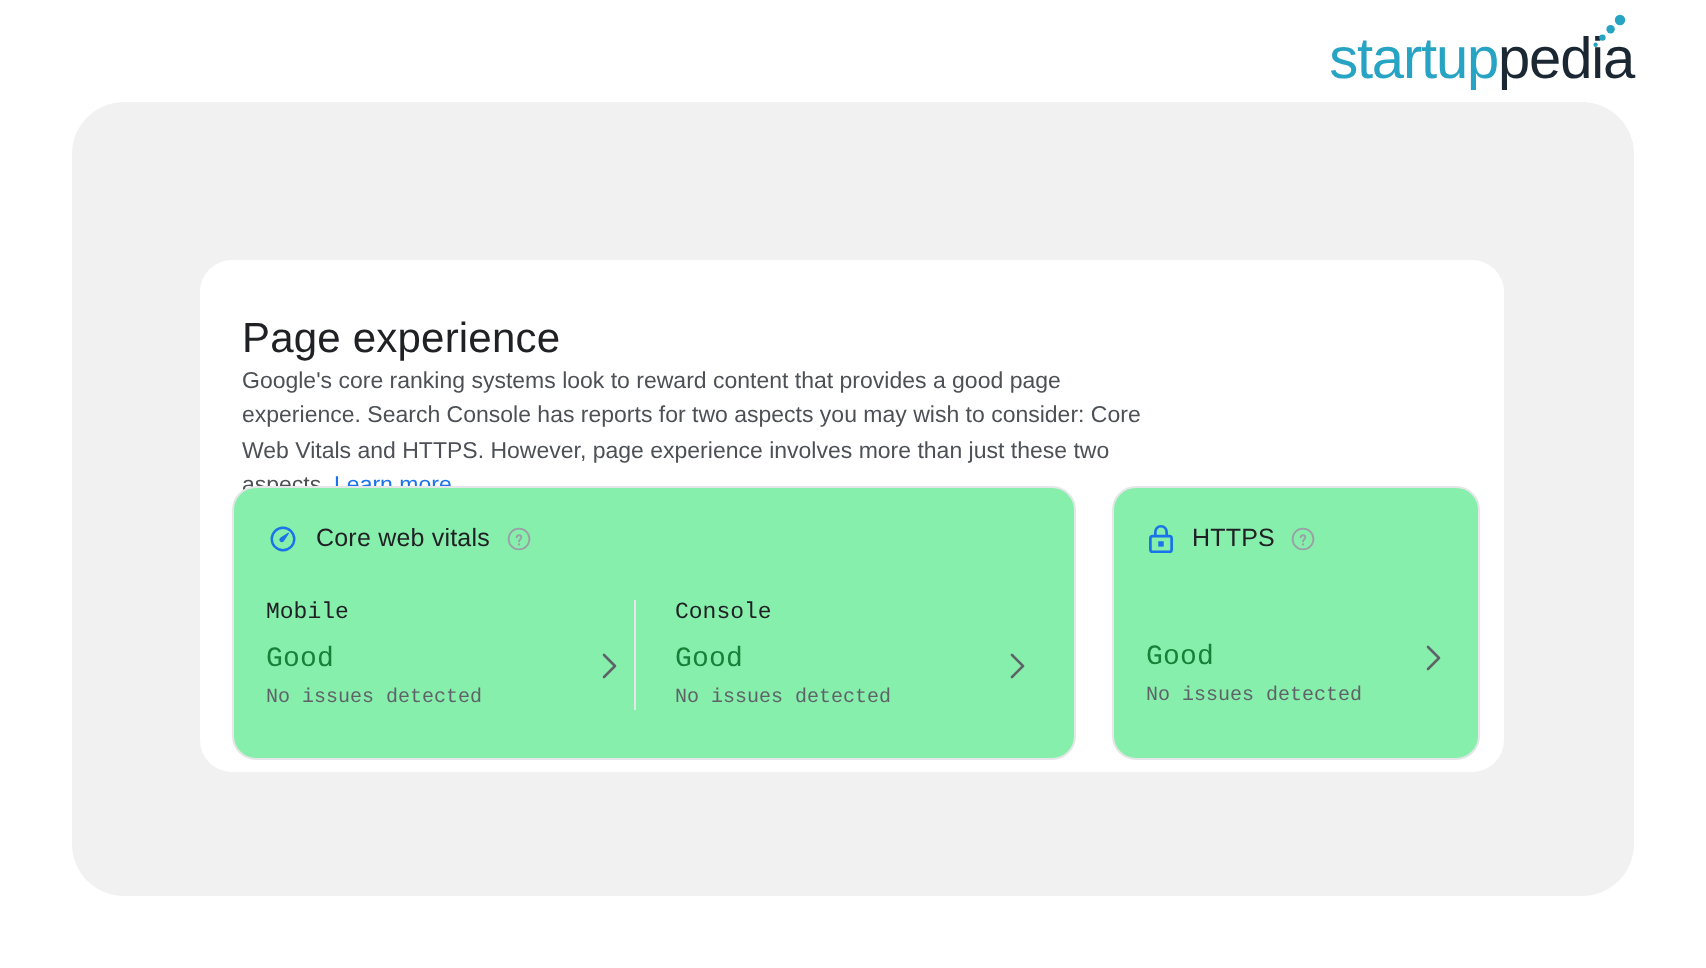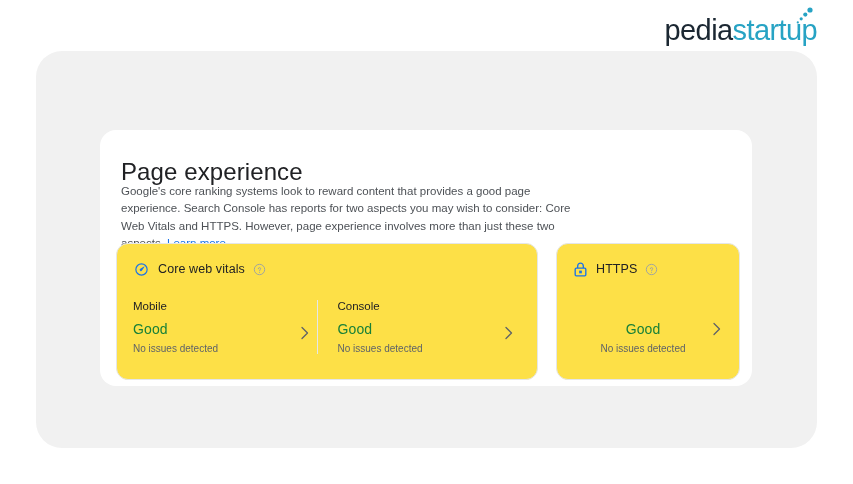--- a/index.html
+++ b/index.html
@@ -50,21 +50,21 @@
     position: absolute;
     left: 100px; top: 130px;
     width: 652px; height: 256px;
     background: #ffffff;
     border-radius: 16px;
   }
 
   #page-title {
     position: absolute;
     left: 21px; top: 10px;
-    font-size: 24px;
+    font-size: 21px;
     color: #202124;
     font-weight: 400;
     letter-spacing: 0.1px;
     margin-top: 18px;
   }
 
   #page-description {
     position: absolute;
     left: 21px; top: 41px;
     width: 460px;
@@ -82,48 +82,49 @@
   #cards-row {
     position: absolute;
     left: 16px; top: 113px;
     right: 12px;
     display: flex;
     gap: 18px;
     align-items: stretch;
   }
 
   .report-card {
-    background: #fde047;
+    background: #86efac;
     border: 1px solid #e4e6e8;
     border-radius: 12px;
     height: 137px;
     padding: 16px 16px 0 16px;
     position: relative;
   }
   #core-web-vitals-card { width: 422px; }
-  #https-card { width: 184px; text-align: center; }
+  #https-card { width: 184px; }
 
   .card-head {
     display: flex;
     align-items: center;
     gap: 8px;
     height: 18px;
   }
   .card-head-title {
     font-size: 12.5px;
     color: #202124;
     font-weight: 500;
     letter-spacing: 0.1px;
   }
   .help-icon { display: block; cursor: pointer; }
   .brand-icon { display: block; }
 
   .metrics {
     display: flex;
     margin-top: 22px;
+    font-family: Liberation Mono, monospace;
   }
   .metric-col {
     flex: 1;
     position: relative;
     padding-right: 14px;
   }
   .metric-col.divided {
     border-left: 1px solid #e4e6e8;
     padding-left: 20px;
   }
@@ -156,22 +157,22 @@
   #https-card .metrics { margin-top: 40px; }
   #https-card .metric-col { padding-right: 10px; }
   #https-card .chevron { right: 0px; top: 4px; }
 </style>
 </head>
 <body>
 
 <div id="outer-frame"></div>
 
 <div id="brand-logo">
+  <span class="word word-start">startup</span>
   <span class="word word-end">pedia</span>
-  <span class="word word-start">startup</span>
   <svg class="rocket-trail" viewBox="0 0 22 22">
     <circle cx="17" cy="4" r="2.6" fill="#27a3c4"></circle>
     <circle cx="12.3" cy="8.6" r="2.1" fill="#27a3c4"></circle>
     <circle cx="8.2" cy="12.8" r="1.6" fill="#27a3c4"></circle>
     <circle cx="4.8" cy="16.4" r="1.1" fill="#27a3c4"></circle>
   </svg>
 </div>
 
 <div id="page-panel">
 

